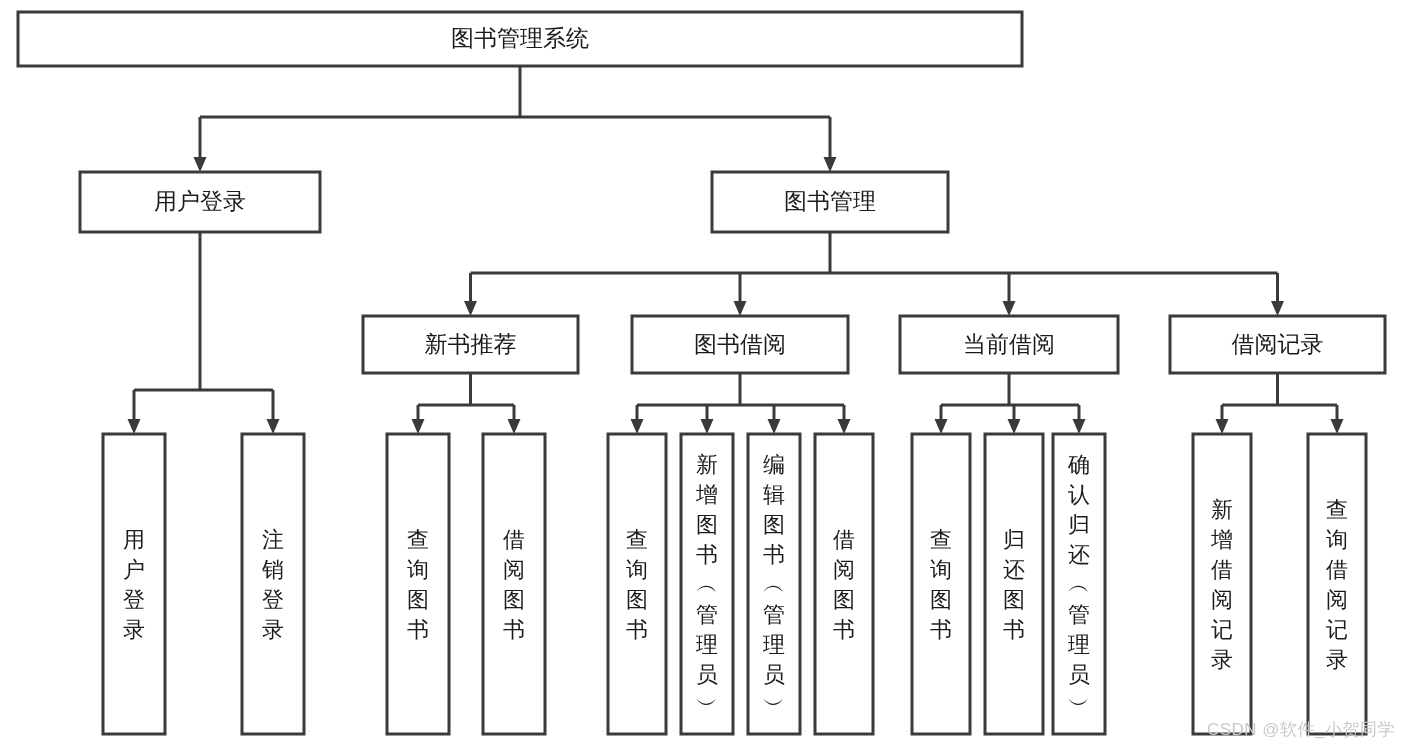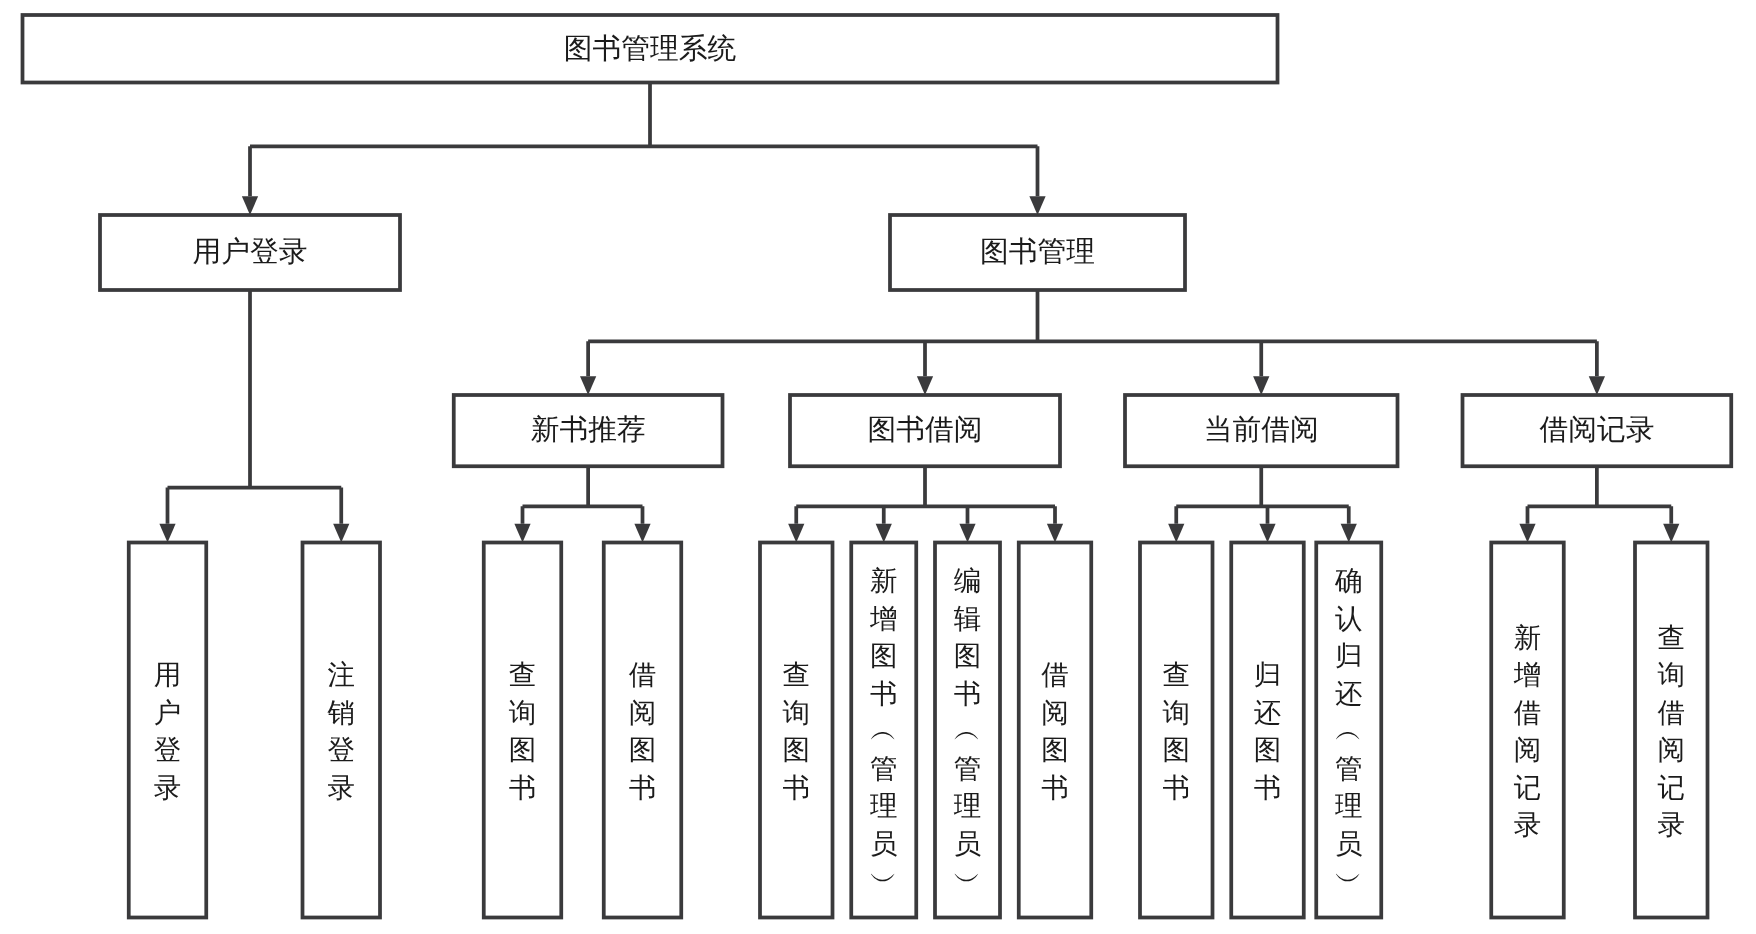--- a/index.html
+++ b/index.html
@@ -200,13 +200,14 @@
         <g>
           <rect class="node-box" x="1193" y="434" width="58" height="300"></rect>
           <text class="node-label-v" x="1222" y="517.4"><tspan x="1222" dy="0">新</tspan><tspan x="1222" dy="30">增</tspan><tspan x="1222" dy="30">借</tspan><tspan x="1222" dy="30">阅</tspan><tspan x="1222" dy="30">记</tspan><tspan x="1222" dy="30">录</tspan></text>
         </g>
         <g>
           <rect class="node-box" x="1308" y="434" width="58" height="300"></rect>
           <text class="node-label-v" x="1337" y="517.4"><tspan x="1337" dy="0">查</tspan><tspan x="1337" dy="30">询</tspan><tspan x="1337" dy="30">借</tspan><tspan x="1337" dy="30">阅</tspan><tspan x="1337" dy="30">记</tspan><tspan x="1337" dy="30">录</tspan></text>
         </g>
       </g>
   </svg>
+  <div class="watermark">CSDN @软件_小贺同学</div>
 </div>
 
 </body></html>

